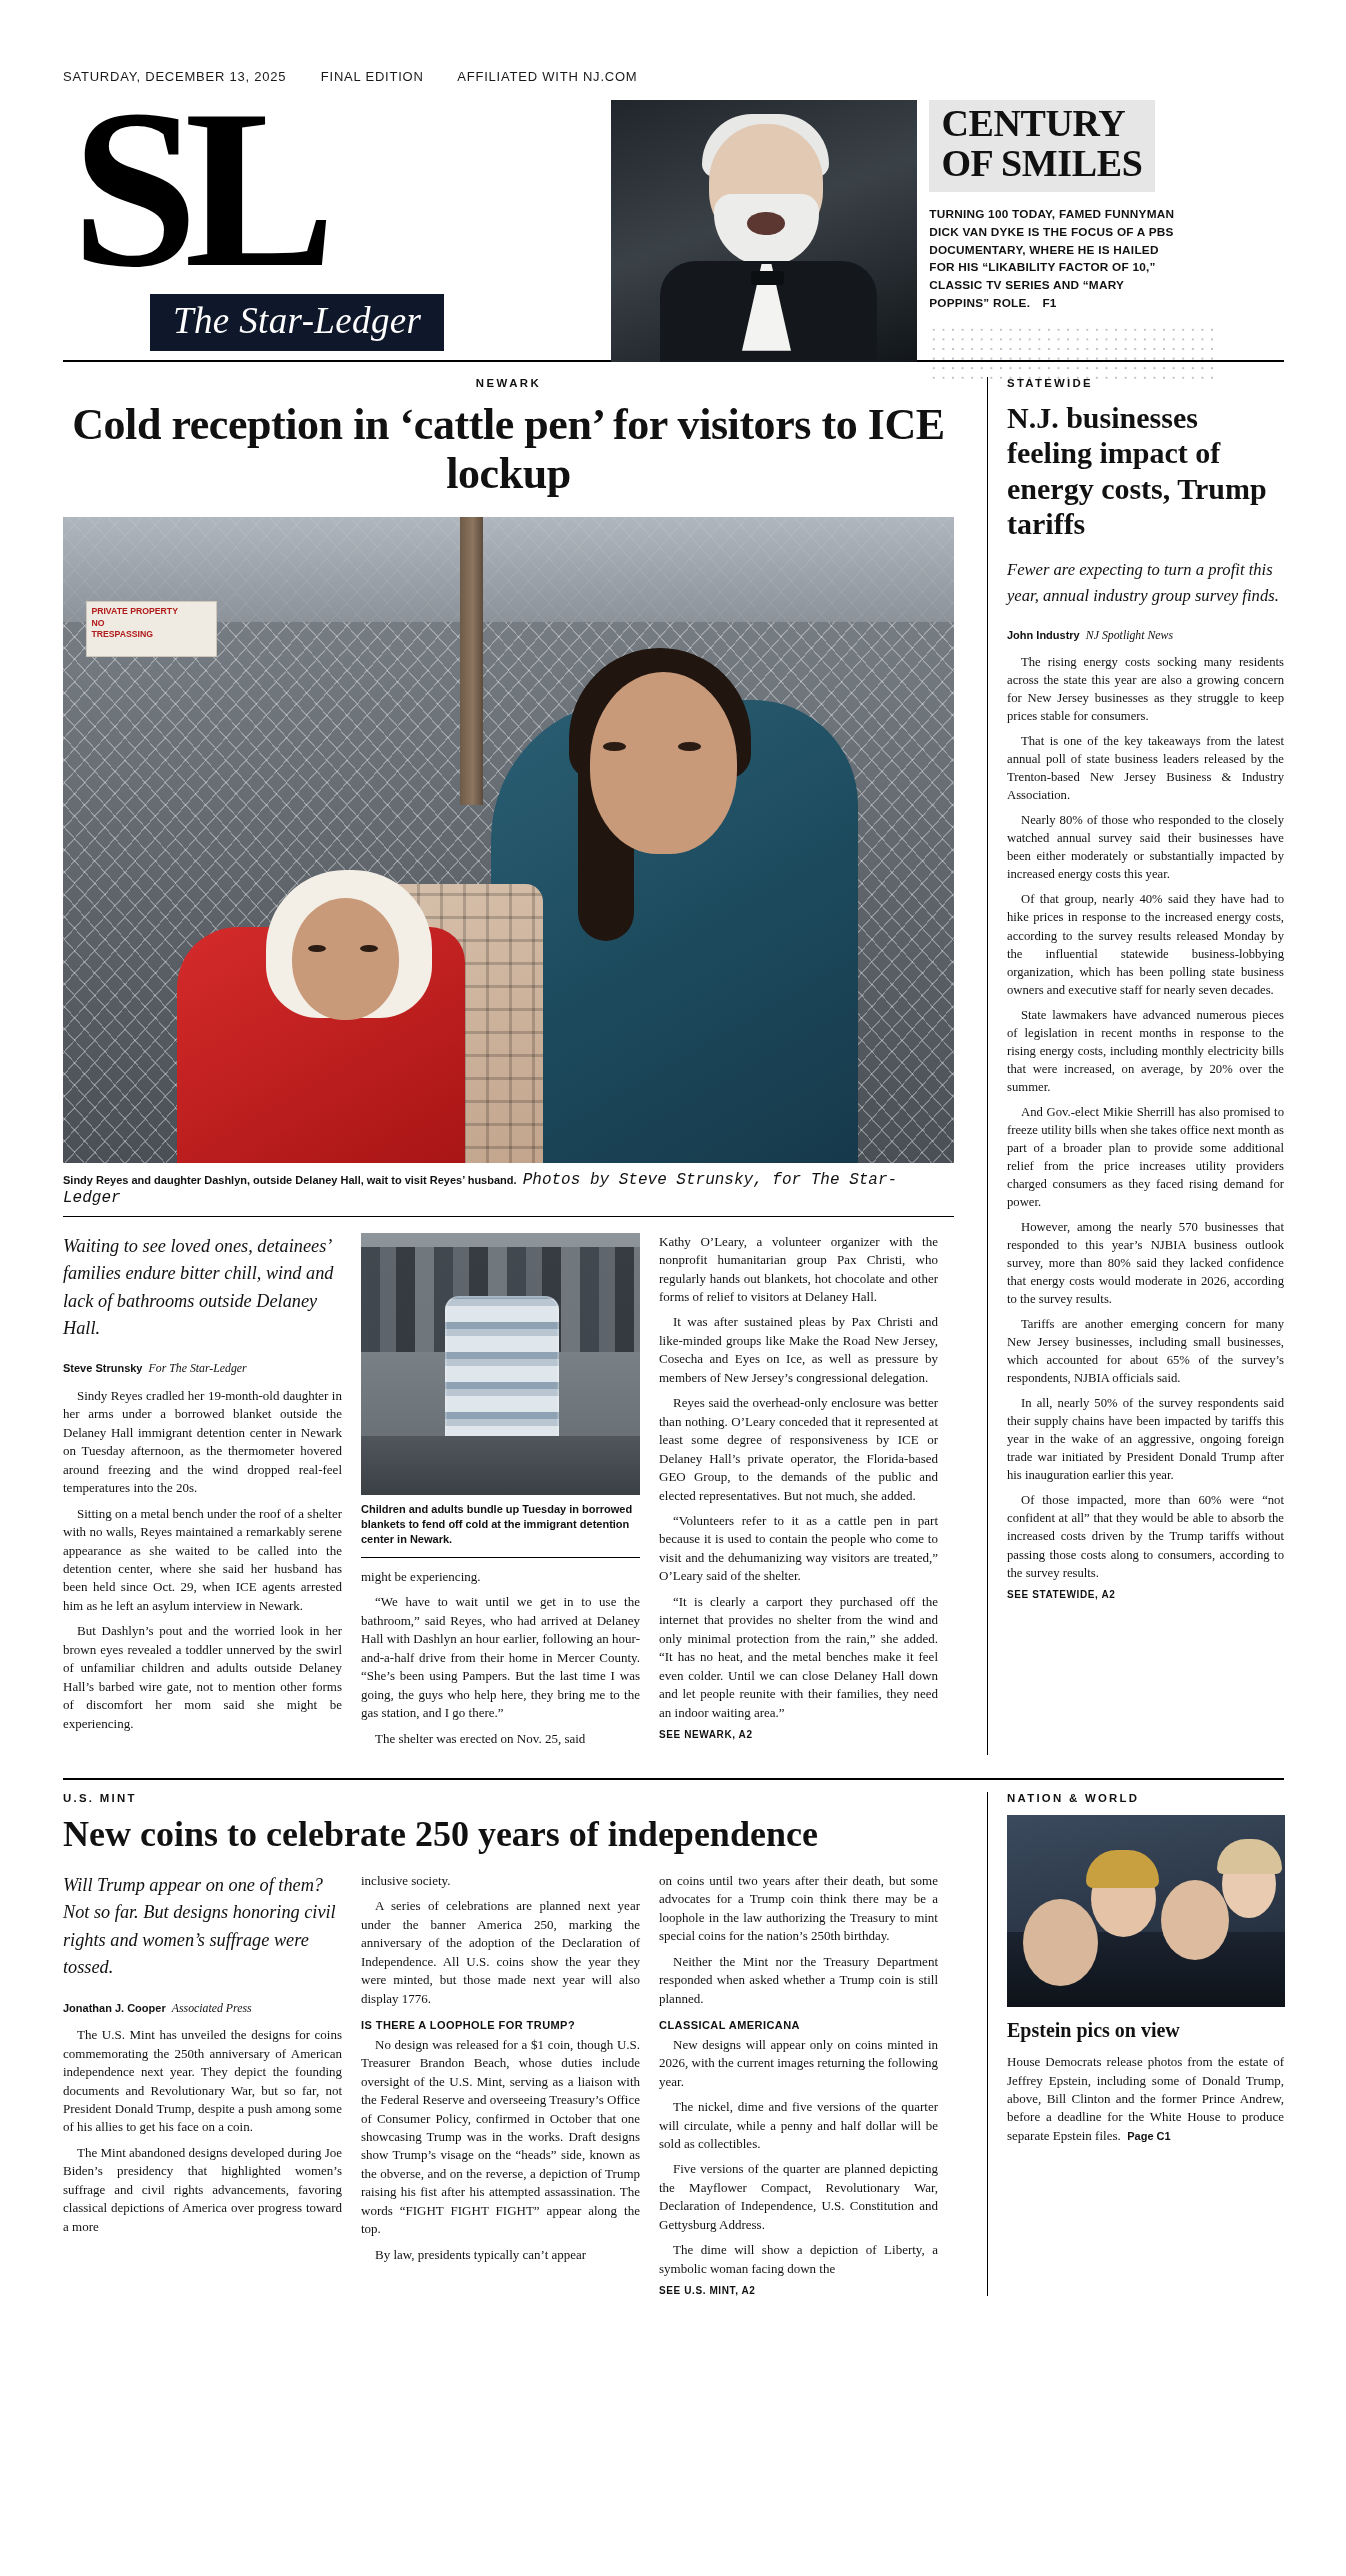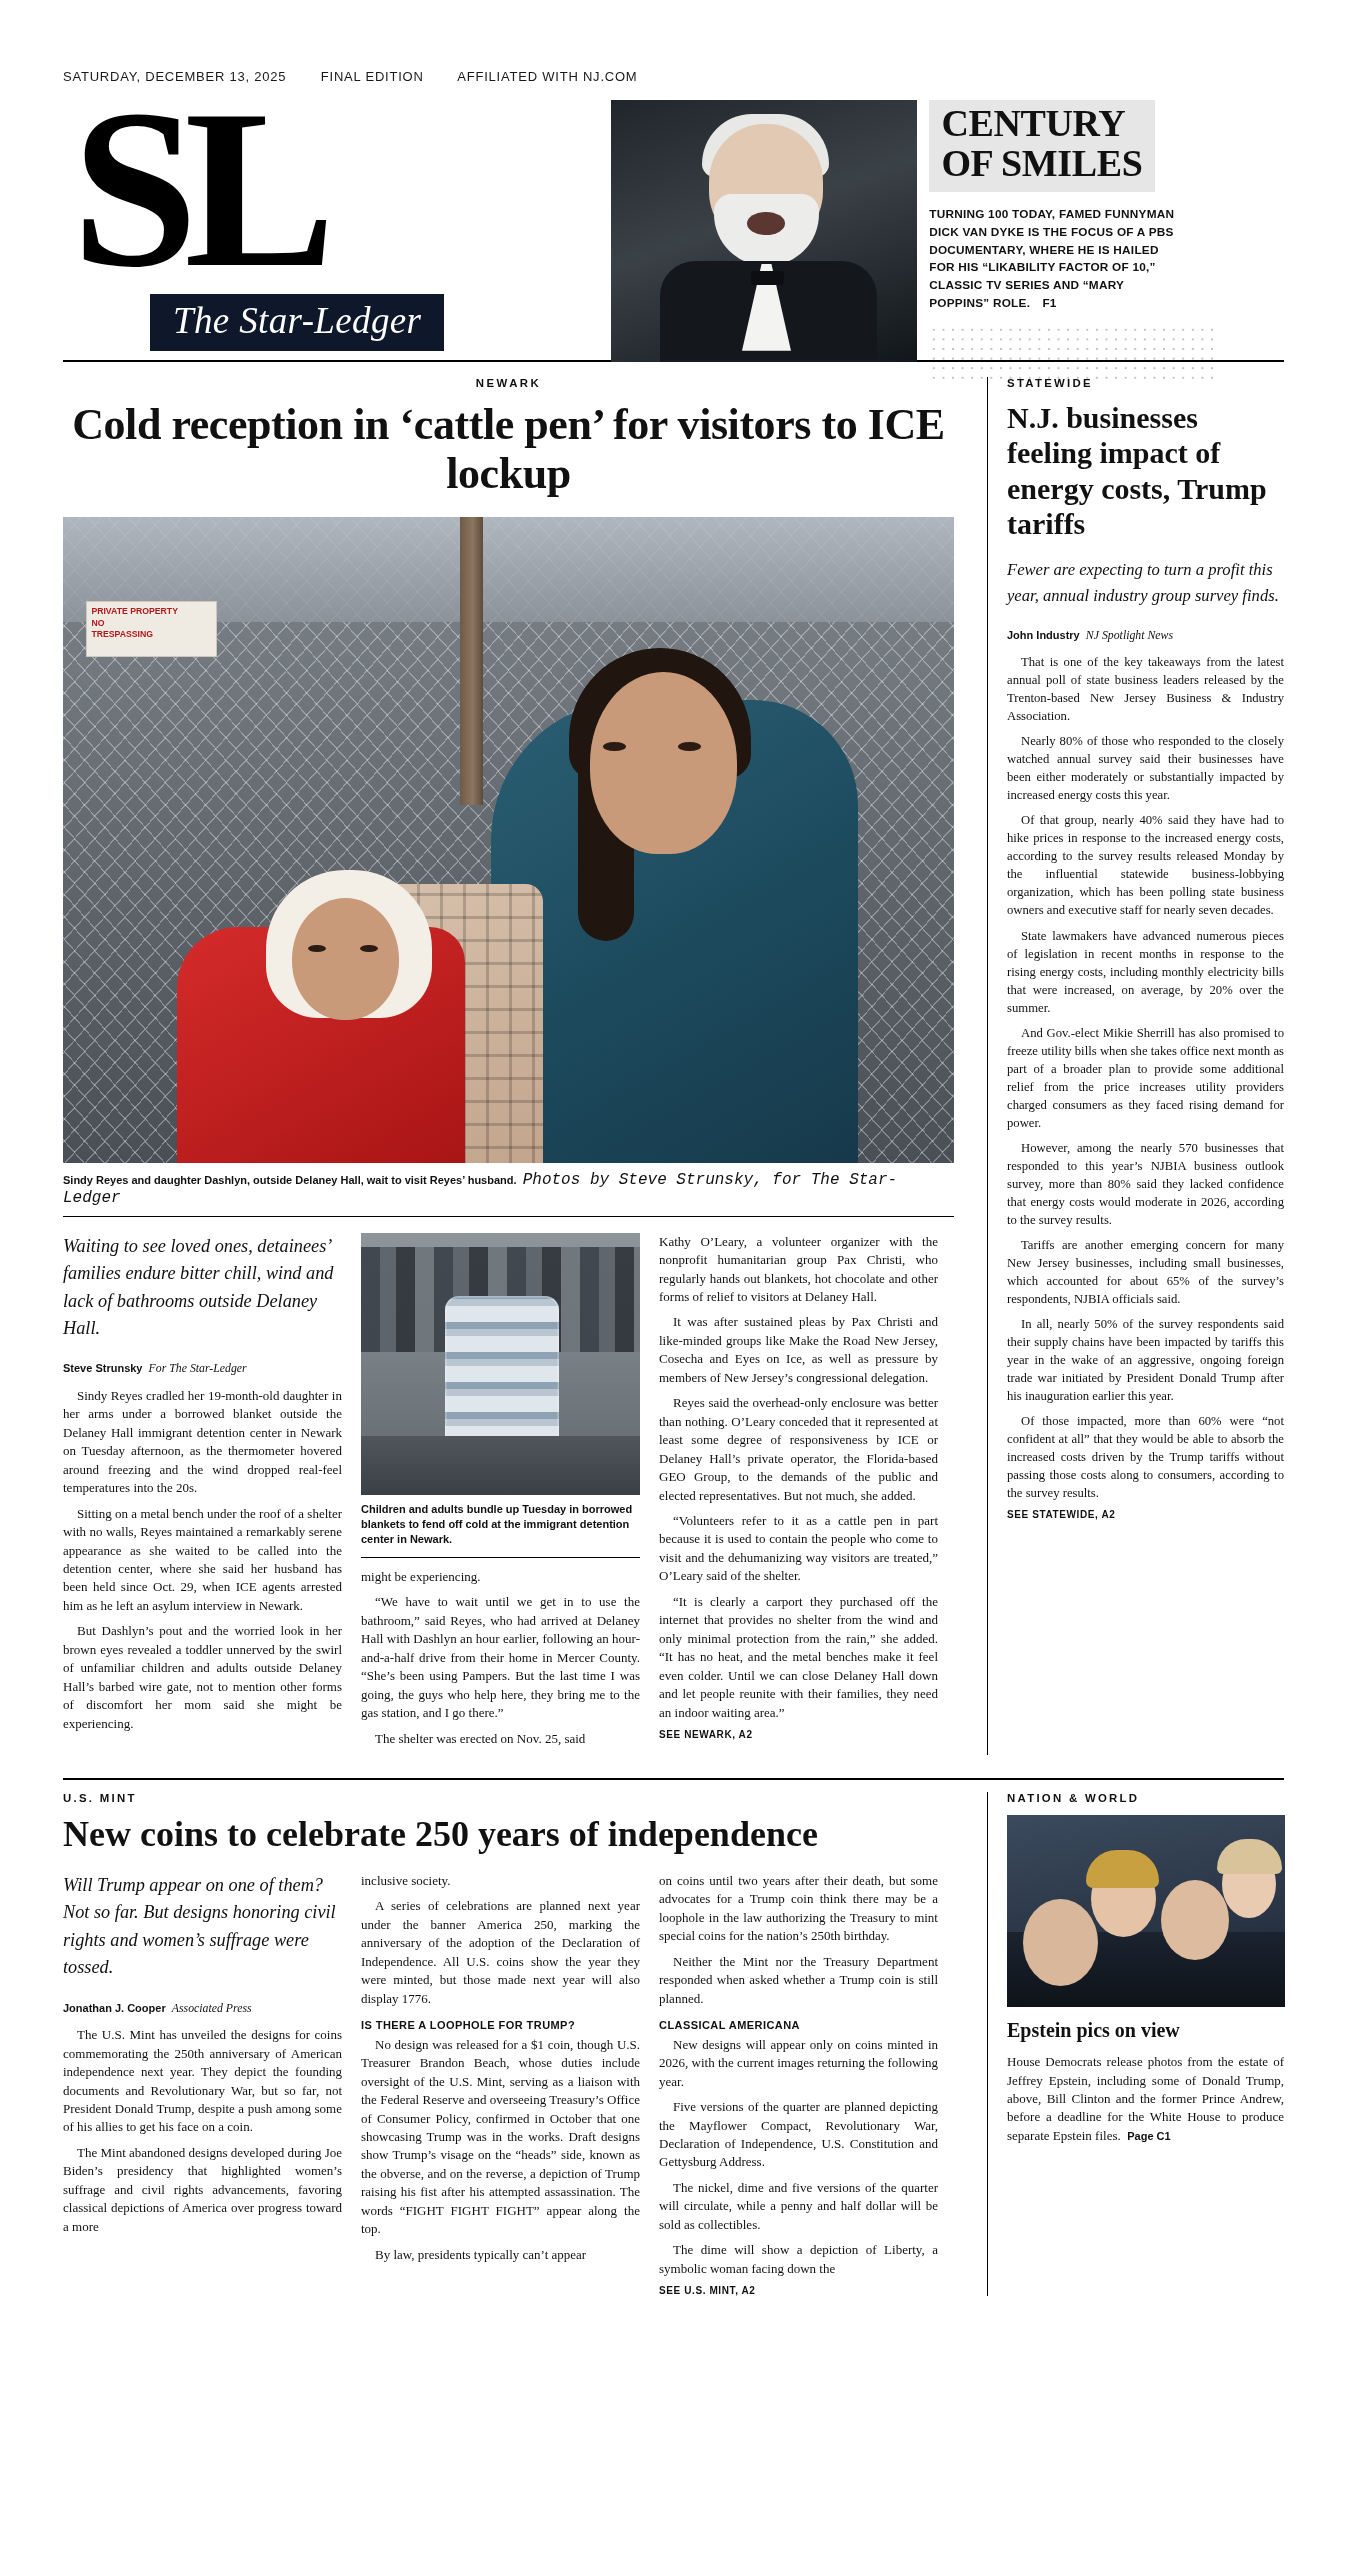--- a/index.html
+++ b/index.html
@@ -574,20 +574,21 @@
     </div>
 
     <div class="col-right rail">
       <div class="kicker left">STATEWIDE</div>
       <h2 class="rail-headline">N.J. businesses feeling impact of energy costs, Trump tariffs</h2>
       <div class="rail-deck">Fewer are expecting to turn a profit this year, annual industry group survey finds.</div>
       <div class="byline">
         <span>John Industry</span>
         &nbsp;<em>NJ Spotlight News</em>
       </div>
+      <p class="body">The rising energy costs socking many residents across the state this year are also a growing concern for New Jersey businesses as they struggle to keep prices stable for consumers.</p>
       <p class="body">That is one of the key takeaways from the latest annual poll of state business leaders released by the Trenton-based New Jersey Business &amp; Industry Association.</p>
       <p class="body">Nearly 80% of those who responded to the closely watched annual survey said their businesses have been either moderately or substantially impacted by increased energy costs this year.</p>
       <p class="body">Of that group, nearly 40% said they have had to hike prices in response to the increased energy costs, according to the survey results released Monday by the influential statewide business-lobbying organization, which has been polling state business owners and executive staff for nearly seven decades.</p>
       <p class="body">State lawmakers have advanced numerous pieces of legislation in recent months in response to the rising energy costs, including monthly electricity bills that were increased, on average, by 20% over the summer.</p>
       <p class="body">And Gov.-elect Mikie Sherrill has also promised to freeze utility bills when she takes office next month as part of a broader plan to provide some additional relief from the price increases utility providers charged consumers as they faced rising demand for power.</p>
       <p class="body">However, among the nearly 570 businesses that responded to this year’s NJBIA business outlook survey, more than 80% said they lacked confidence that energy costs would moderate in 2026, according to the survey results.</p>
       <p class="body">Tariffs are another emerging concern for many New Jersey businesses, including small businesses, which accounted for about 65% of the survey’s respondents, NJBIA officials said.</p>
       <p class="body">In all, nearly 50% of the survey respondents said their supply chains have been impacted by tariffs this year in the wake of an aggressive, ongoing foreign trade war initiated by President Donald Trump after his inauguration earlier this year.</p>
       <p class="body">Of those impacted, more than 60% were “not confident at all” that they would be able to absorb the increased costs driven by the Trump tariffs without passing those costs along to consumers, according to the survey results.</p>
       <div class="jump">SEE STATEWIDE, A2</div>
@@ -619,22 +620,22 @@
           <div class="subhead">IS THERE A LOOPHOLE FOR TRUMP?</div>
           <p class="body">No design was released for a $1 coin, though U.S. Treasurer Brandon Beach, whose duties include oversight of the U.S. Mint, serving as a liaison with the Federal Reserve and overseeing Treasury’s Office of Consumer Policy, confirmed in October that one showcasing Trump was in the works. Draft designs show Trump’s visage on the “heads” side, known as the obverse, and on the reverse, a depiction of Trump raising his fist after his attempted assassination. The words “FIGHT FIGHT FIGHT” appear along the top.</p>
           <p class="body">By law, presidents typically can’t appear</p>
         </div>
 
         <div class="bc">
           <p class="body noindent">on coins until two years after their death, but some advocates for a Trump coin think there may be a loophole in the law authorizing the Treasury to mint special coins for the nation’s 250th birthday.</p>
           <p class="body">Neither the Mint nor the Treasury Department responded when asked whether a Trump coin is still planned.</p>
           <div class="subhead">CLASSICAL AMERICANA</div>
           <p class="body">New designs will appear only on coins minted in 2026, with the current images returning the following year.</p>
+          <p class="body">The nickel, dime and five versions of the quarter will circulate, while a penny and half dollar will be sold as collectibles.</p>
           <p class="body">Five versions of the quarter are planned depicting the Mayflower Compact, Revolutionary War, Declaration of Independence, U.S. Constitution and Gettysburg Address.</p>
-          <p class="body">The nickel, dime and five versions of the quarter will circulate, while a penny and half dollar will be sold as collectibles.</p>
           <p class="body">The dime will show a depiction of Liberty, a symbolic woman facing down the</p>
           <div class="jump">SEE U.S. MINT, A2</div>
         </div>
       </div>
     </div>
 
     <div class="bottom-right">
       <div class="kicker left">NATION &amp; WORLD</div>
       <div class="epstein-photo">
         <div class="ep-suit"></div>

